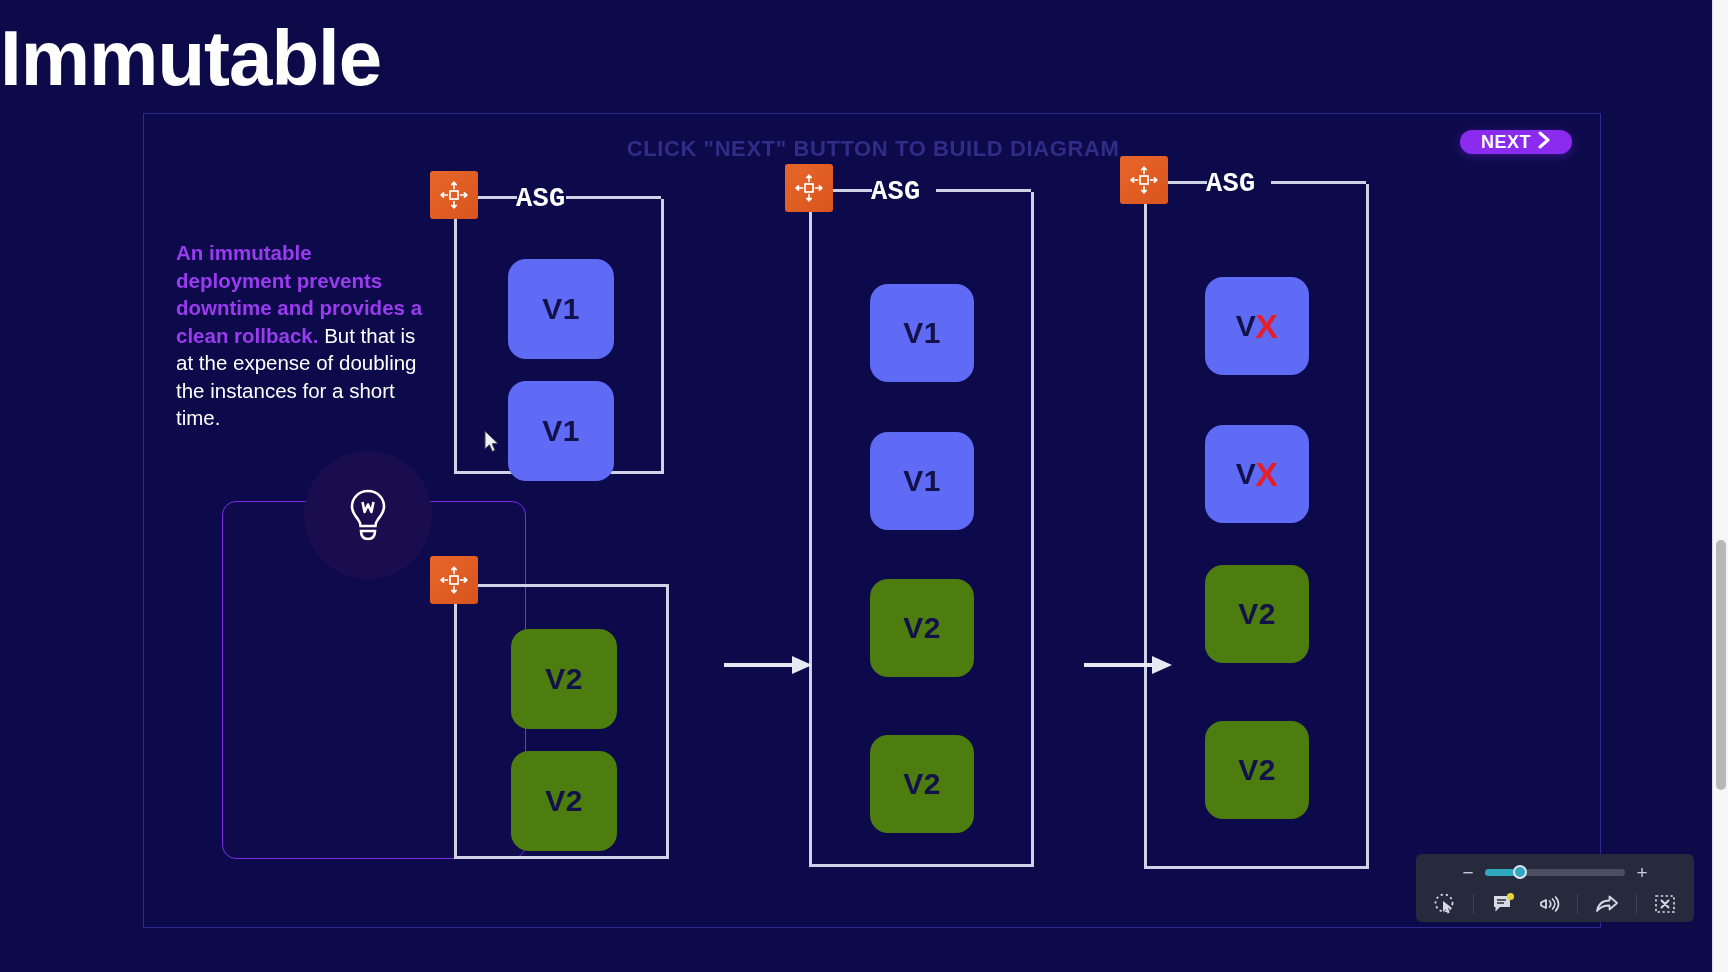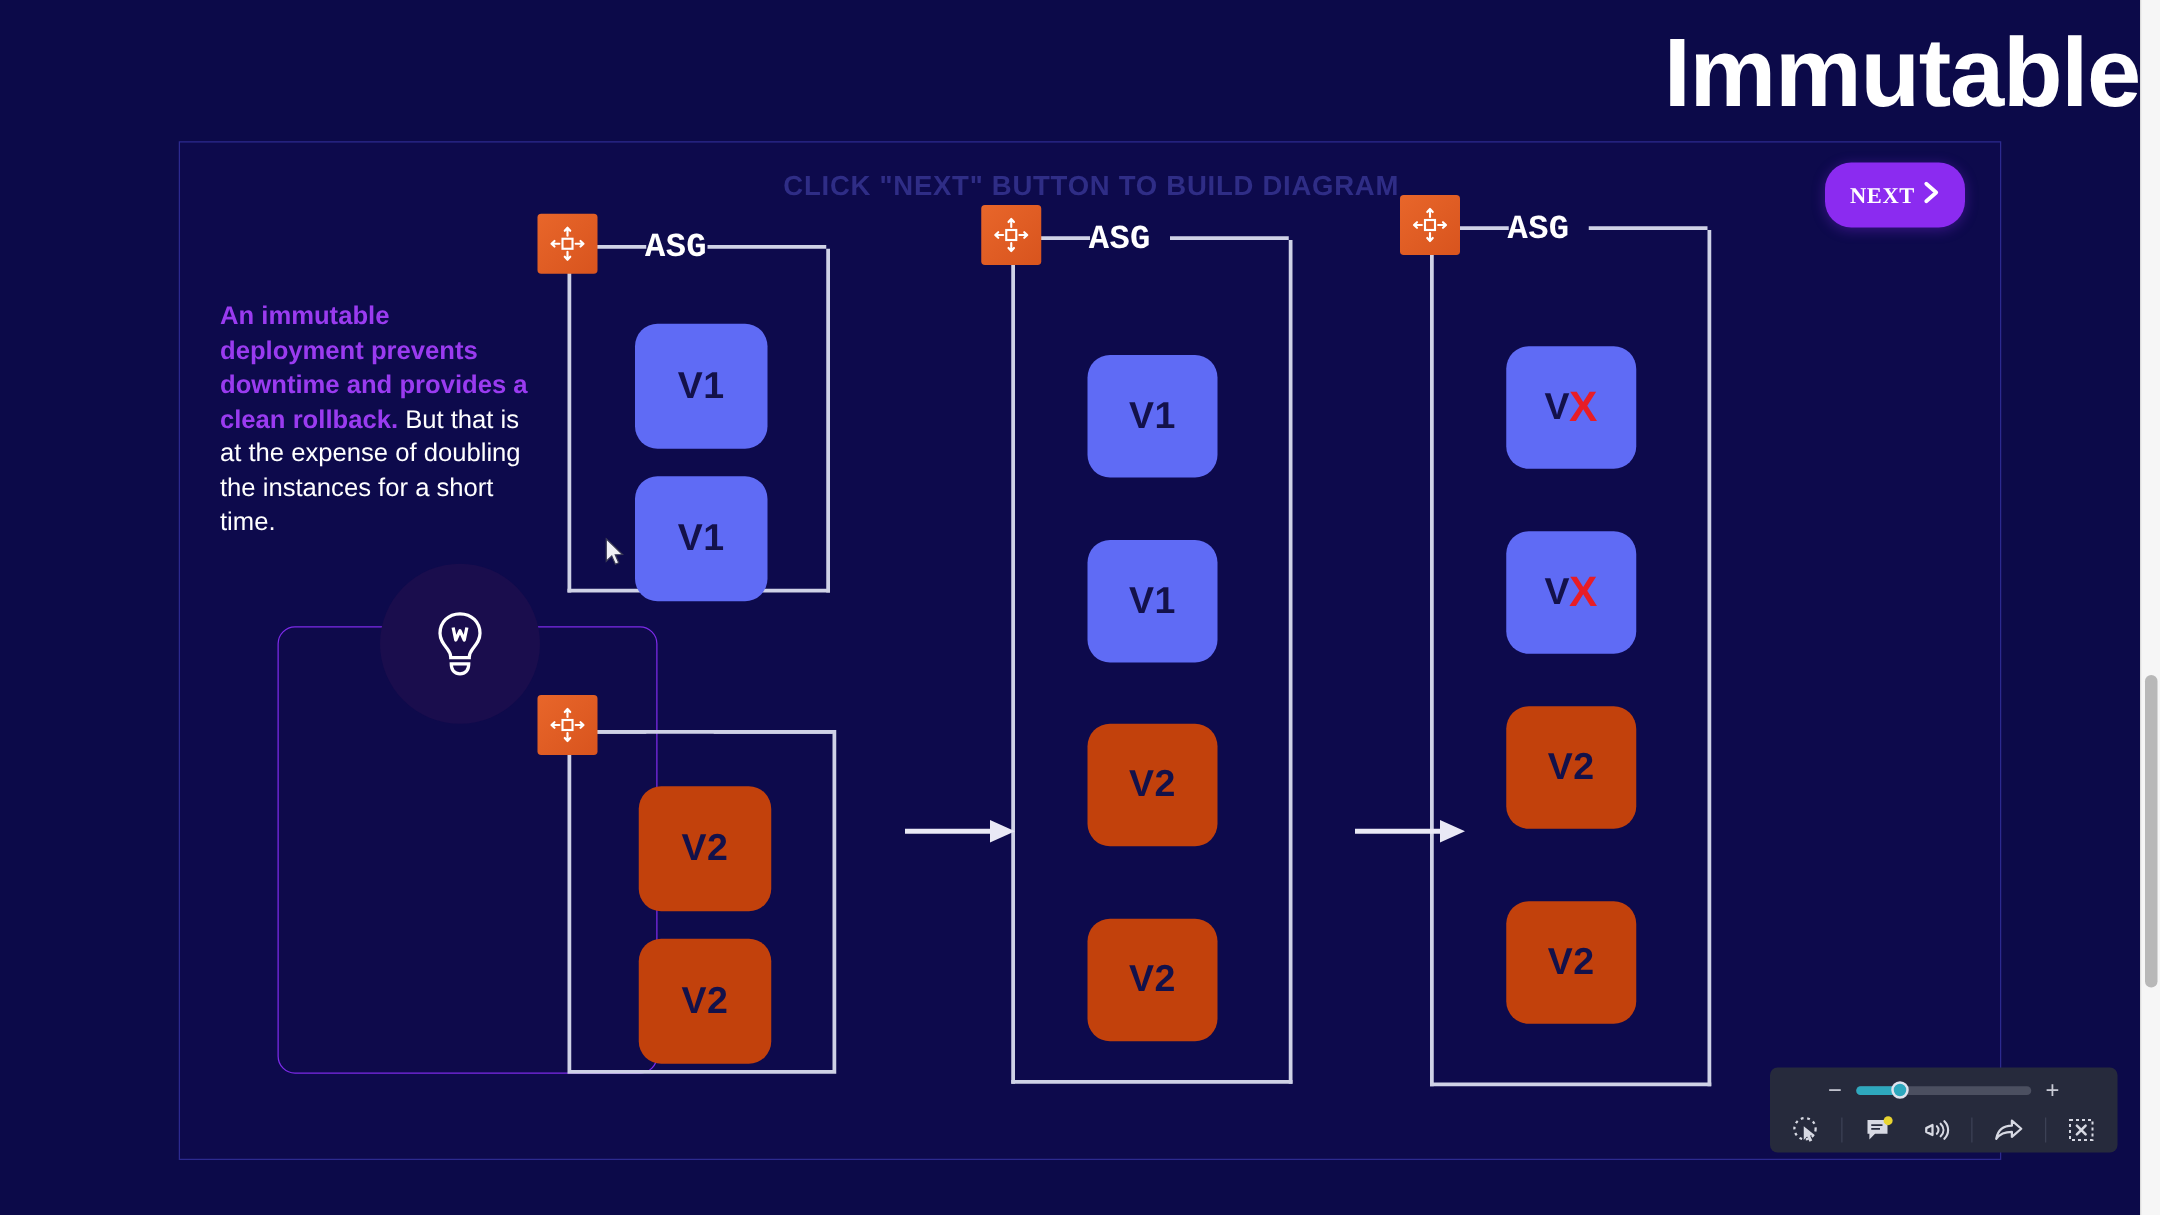--- a/index.html
+++ b/index.html
@@ -13,21 +13,21 @@
     position: relative;
     width: 1728px; height: 972px;
     background: #0c0a49;
     overflow: hidden;
   }
 
   
   .page-title {
     position: absolute;
     top: 12px; left: 0; width: 1712px;
-    text-align: right;
+    text-align: left;
     color: #ffffff;
     font-size: 78px;
     font-weight: 800;
     letter-spacing: -1px;
     line-height: 92px;
   }
 
   
   .diagram-frame {
     position: absolute;
@@ -43,30 +43,29 @@
     color: #2f2d86;
     font-size: 22px;
     font-weight: 800;
     letter-spacing: 0.6px;
   }
 
   
   .next-button {
     position: absolute;
     right: 28px; top: 16px;
-    width: 112px; height: 52px;
+    width: 112px; height: 24px;
     background: #8b2bf0;
     border-radius: 21px;
     display: flex;
     align-items: center;
     justify-content: center;
     gap: 7px;
     cursor: pointer;
     box-shadow: 0 2px 10px rgba(139,43,240,0.35);
-    font-family: Liberation Serif, serif;
   }
   .next-button .label {
     color: #ffffff;
     font-size: 18px;
     font-weight: 800;
     letter-spacing: 0.5px;
   }
   .next-button .chev { display: block; }
 
   
@@ -145,21 +144,21 @@
     border-radius: 18px;
     display: flex;
     align-items: center;
     justify-content: center;
     font-size: 30px;
     font-weight: 800;
     color: #13114a;
     letter-spacing: 0.5px;
   }
   .inst.v1 { background: #5f6bf5; }
-  .inst.v2 { background: #c2410c; }
+  .inst.v2 { background: #4d7c0f; }
   .inst .xmark { color: #e81d26; font-size: 34px; font-weight: 800; margin-left: -1px; }
 
   
   .flow-arrow { position: absolute; }
 
   
   .mouse-cursor { position: absolute; left: 484px; top: 430px; }
 
   
   .toolbar {

